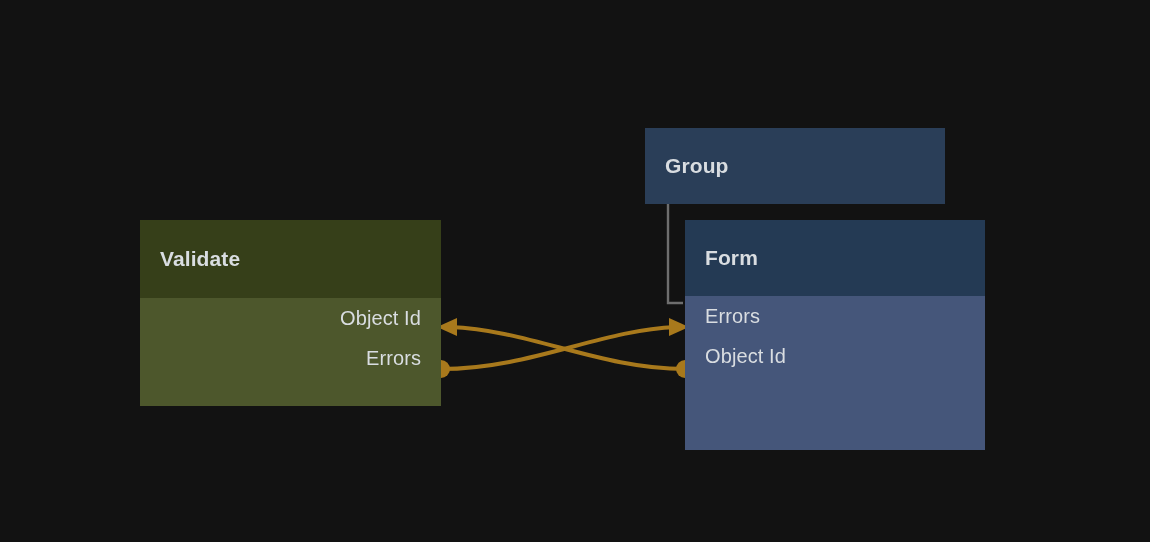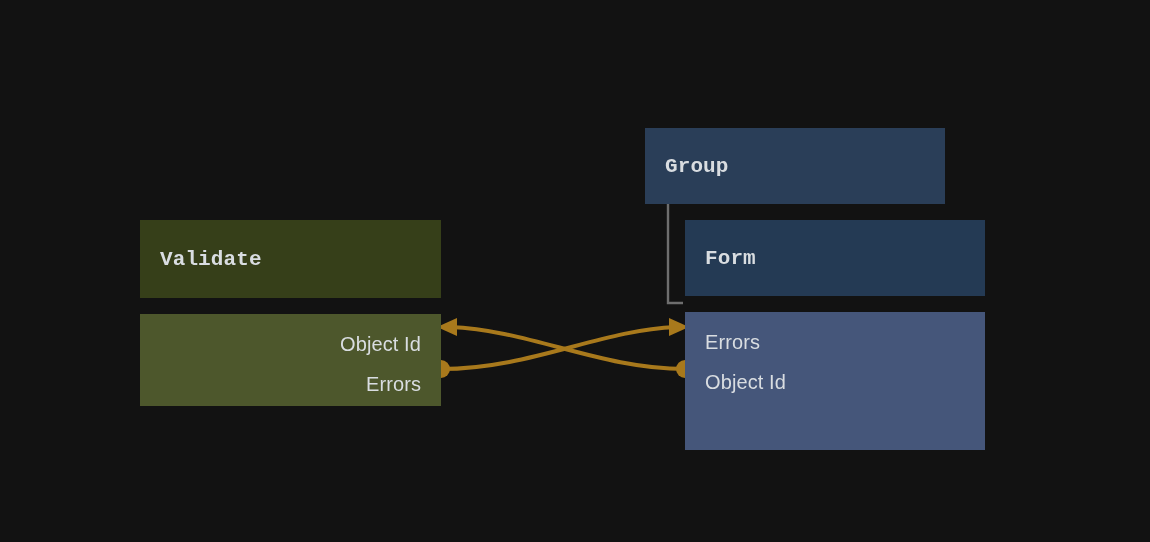--- a/index.html
+++ b/index.html
@@ -30,29 +30,26 @@
   }
   .node-header {
     box-sizing: border-box;
     display: flex;
     align-items: center;
     font-size: 21px;
     font-weight: bold;
     letter-spacing: 0.1px;
     color: #d9dde1;
     padding: 0 20px;
-    font-family: Liberation Mono, monospace;
   }
   .node-body {
     box-sizing: border-box;
     flex: 1;
     display: flex;
     flex-direction: column;
-    padding-top: 10px;
-    margin-top: 16px;
   }
   .port-row {
     height: 40px;
     display: flex;
     align-items: center;
     font-size: 20px;
     color: #d9dde1;
     padding: 0 20px;
     letter-spacing: 0.1px;
   }

